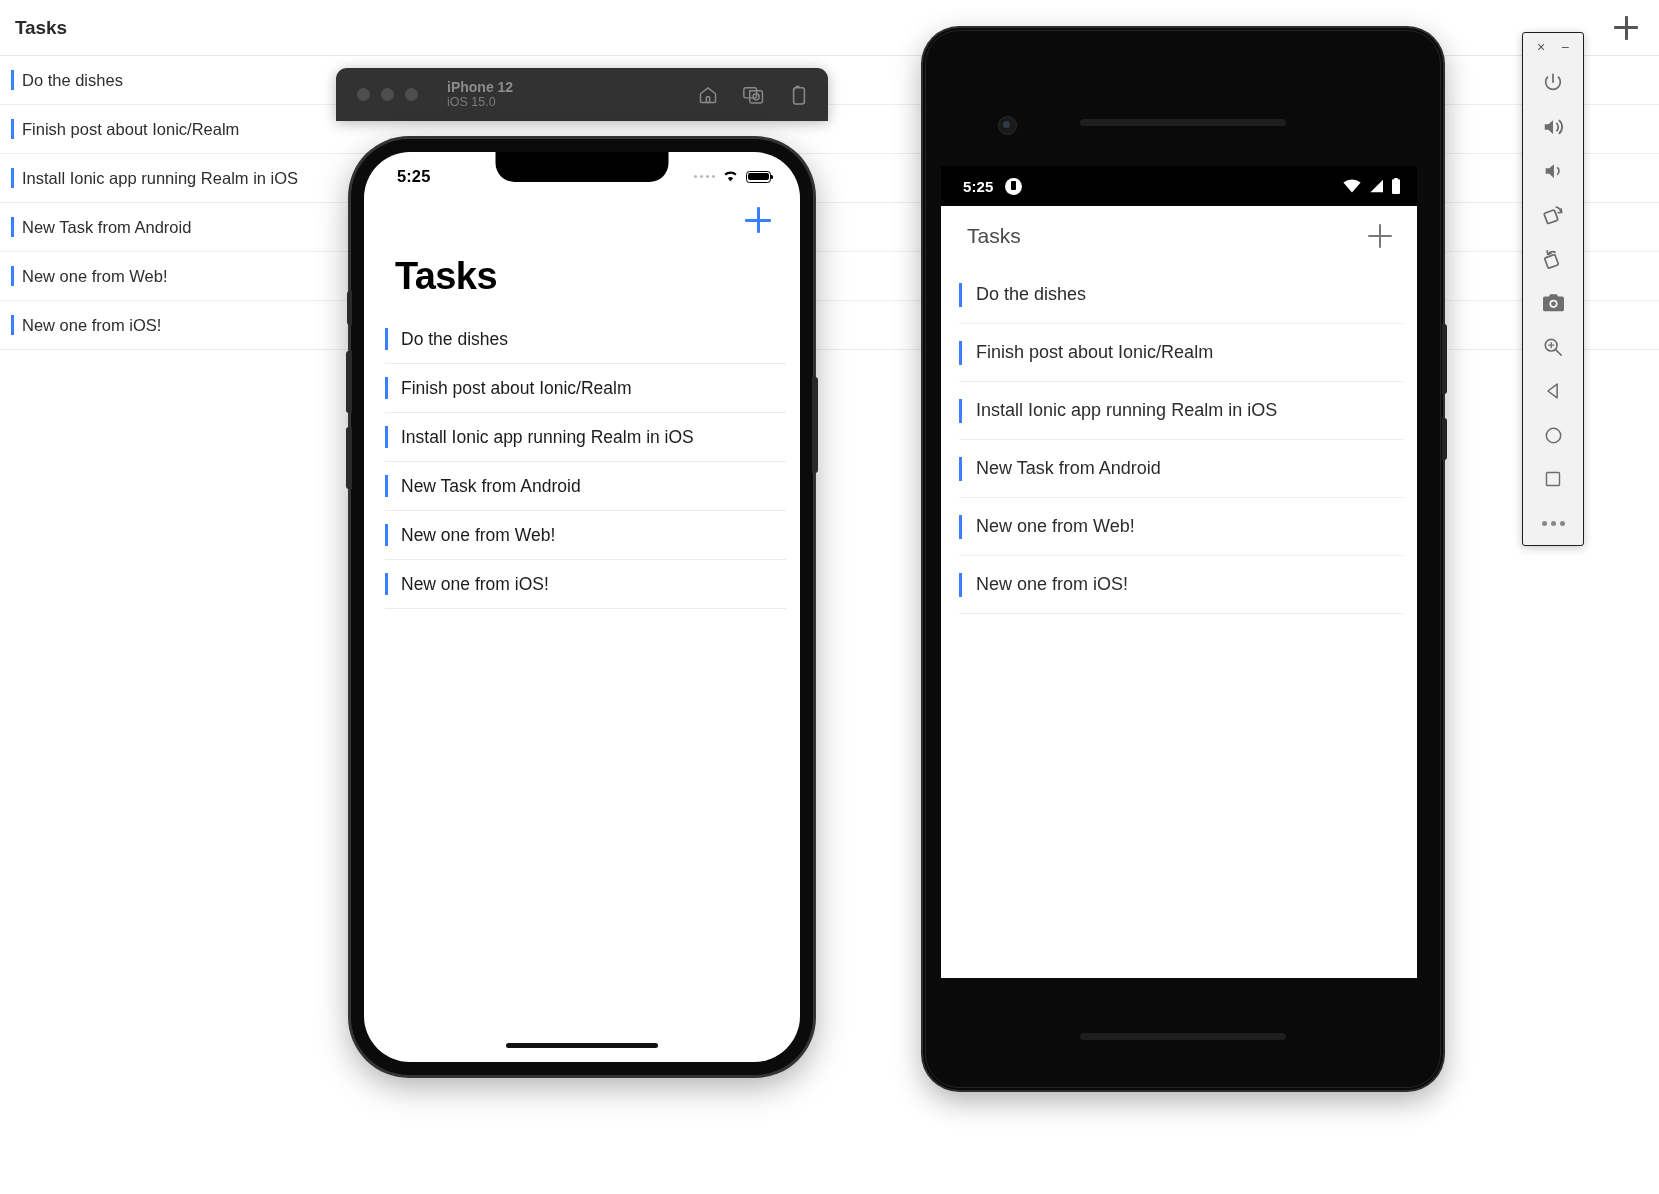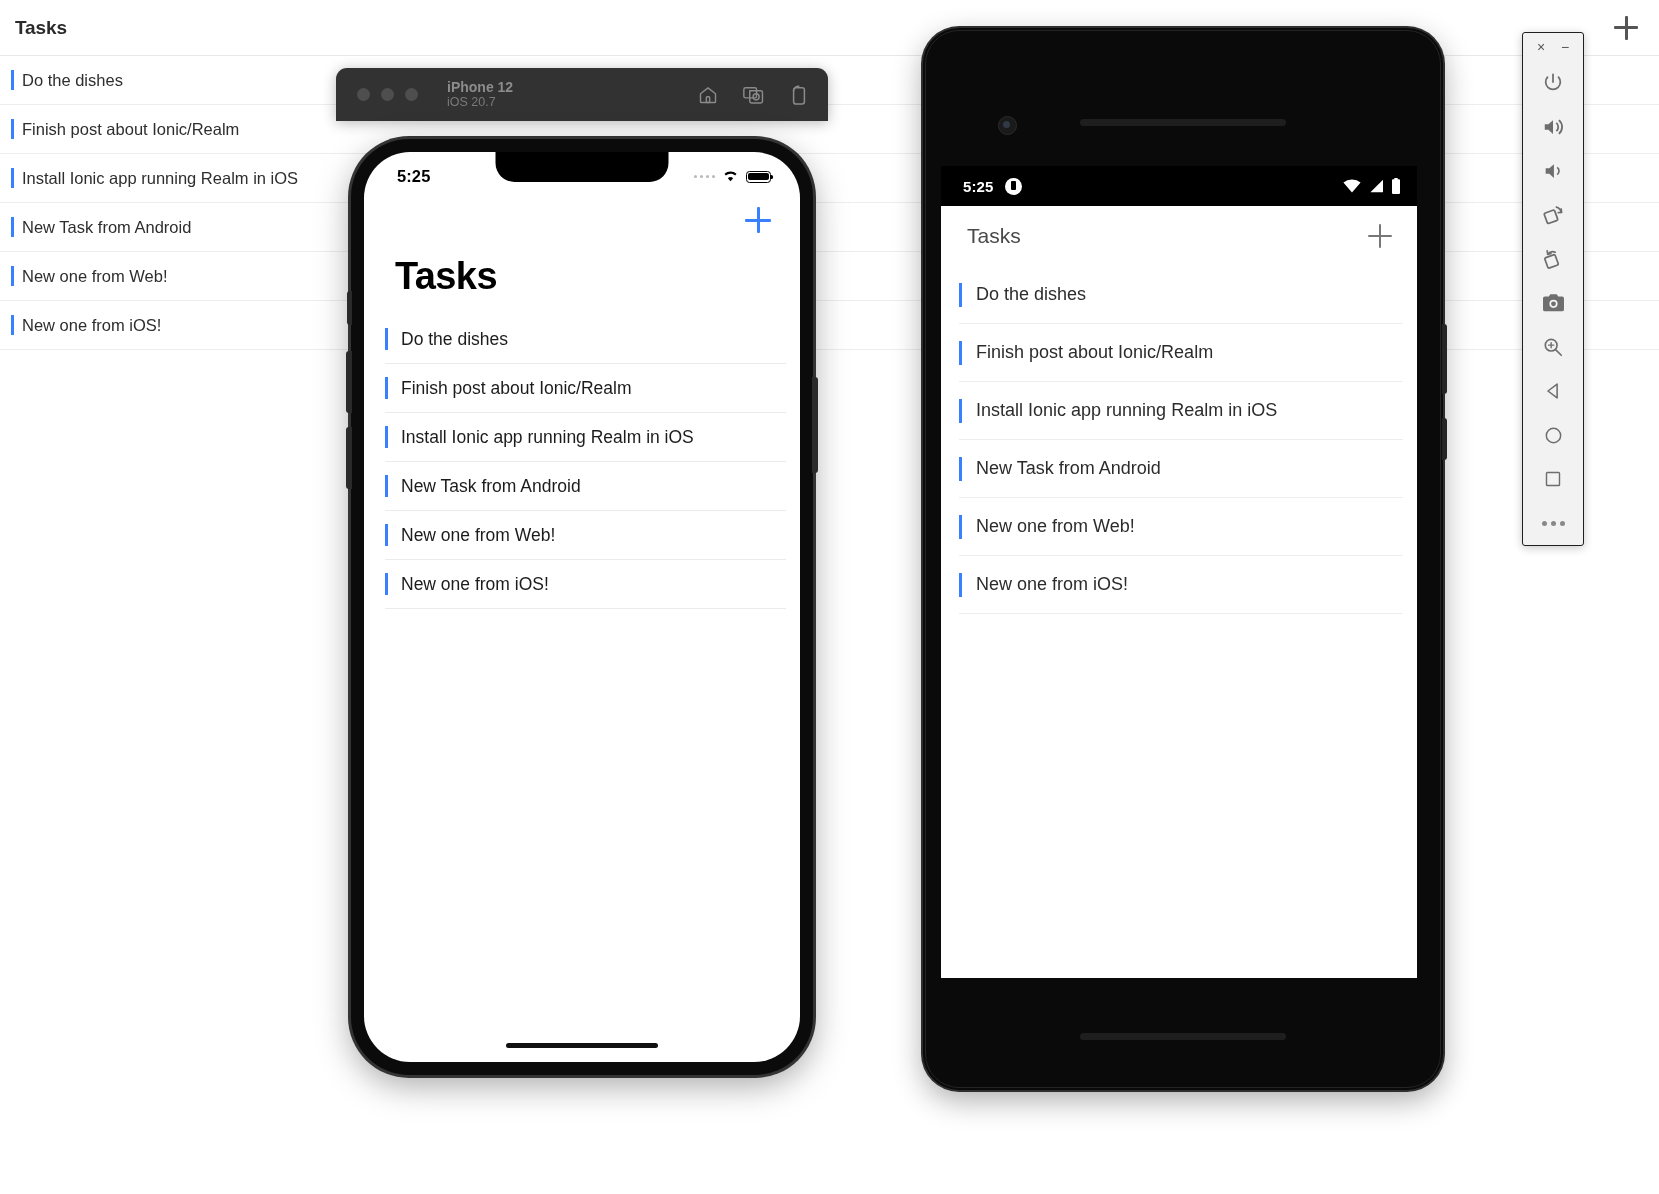--- a/index.html
+++ b/index.html
@@ -239,21 +239,21 @@
 <div class="ios-sim">
 
   <div class="ios-titlebar">
     <div class="tl-dots">
       <span class="tl-dot"></span>
       <span class="tl-dot"></span>
       <span class="tl-dot"></span>
     </div>
     <div class="sim-labels">
       <div class="sim-device">iPhone 12</div>
-      <div class="sim-os">iOS 20.7</div>
+      <div class="sim-os">iOS 15.0</div>
     </div>
     <div class="sim-tb-icons">
       <span>
         <svg width="20" height="20" viewBox="0 0 24 24" fill="none" stroke="#8a8a8a" stroke-width="1.7" stroke-linejoin="round">
           <path d="M3 10.5 12 3.5l9 7V20a1 1 0 0 1-1 1H4a1 1 0 0 1-1-1z"></path>
           <rect x="10" y="14" width="4" height="7" rx="1"></rect>
         </svg>
       </span>
       <span>
         <svg width="22" height="19" viewBox="0 0 26 22" fill="none" stroke="#8a8a8a" stroke-width="1.7" stroke-linejoin="round">

